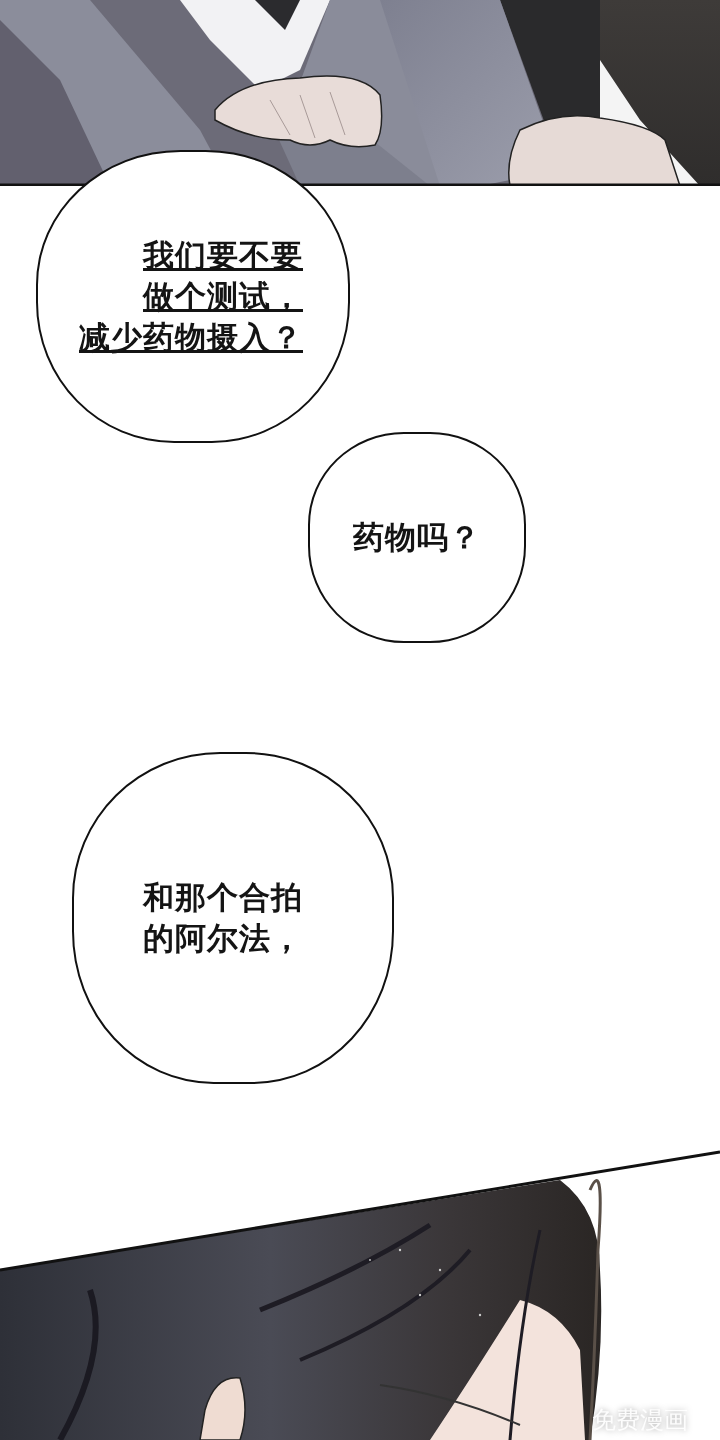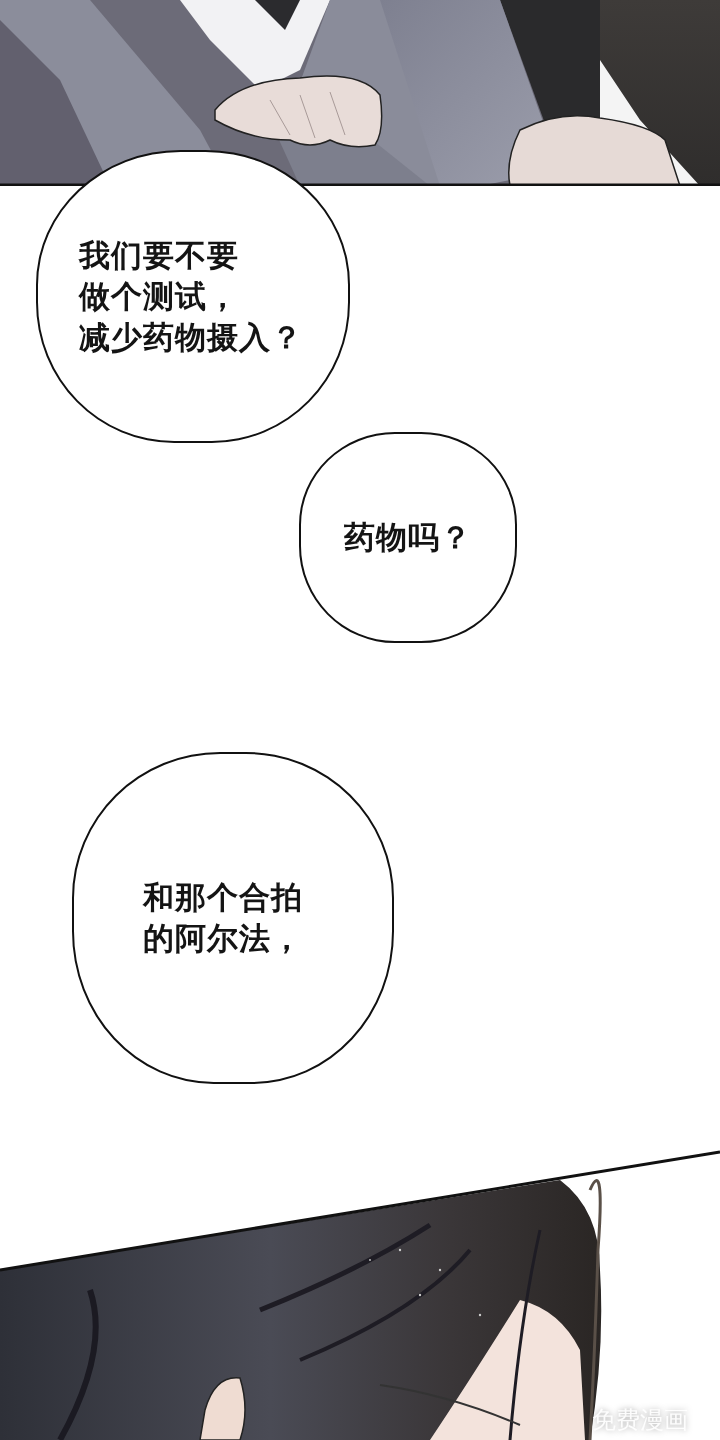--- a/index.html
+++ b/index.html
@@ -25,23 +25,23 @@
     color: #141414;
     font-size: 31px;
     line-height: 41px;
     white-space: pre;
     letter-spacing: 1px;
   }
   #bubble-1 {
     left: 36px; top: 150px; width: 314px; height: 293px;
     border-radius: 46% 46% 44% 44% / 46% 46% 48% 48%;
   }
-  #bubble-1 .bubble-text { text-align: left; margin-left: -4px; }
+  #bubble-1 .bubble-text { text-align: right; margin-left: -4px; text-decoration: underline; }
   #bubble-2 {
-    left: 299px; top: 432px; width: 218px; height: 211px;
+    left: 308px; top: 432px; width: 218px; height: 211px;
     border-radius: 44% 44% 44% 44% / 44% 44% 46% 46%;
   }
   #bubble-3 {
     left: 72px; top: 752px; width: 322px; height: 332px;
     border-radius: 46% 46% 44% 44% / 44% 44% 46% 46%;
   }
   #bubble-3 .bubble-text { text-align: center; margin-right: 20px; }
 
   .watermark {
     position: absolute; right: 32px; bottom: 6px;

